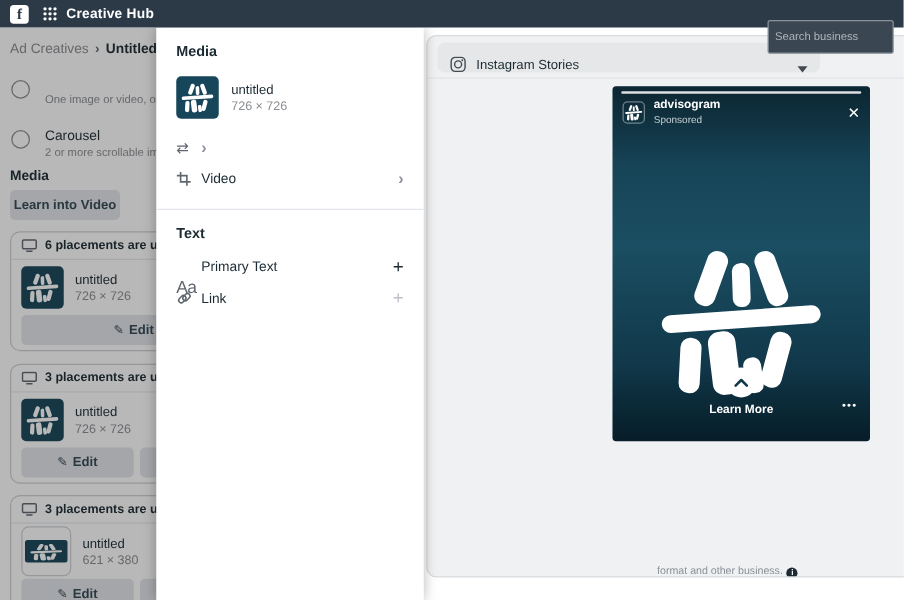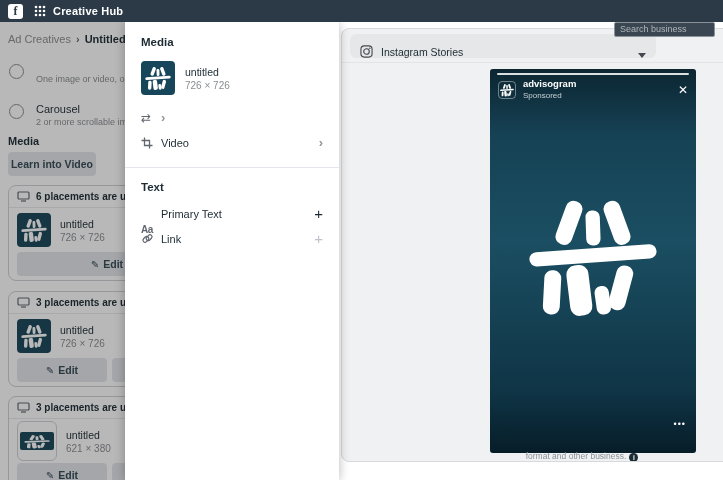--- a/index.html
+++ b/index.html
@@ -9,21 +9,21 @@
 
   
   .topbar { position:absolute; left:0; top:0; width:723px; height:22px;
     background:#2c3a48; display:flex; align-items:center; padding:0 8px; z-index:40; }
   .fb-logo { width:15px; height:15px; border-radius:3px; background:#fff;
     color:#2c3a48; font-weight:bold; font-size:12px; line-height:14px;
     text-align:center; font-family:"Liberation Serif","DejaVu Serif",serif; }
   .grid-icon { margin-left:11px; width:12px; height:12px; }
   .topbar-title { margin-left:7px; color:#fff; font-weight:bold; font-size:11px; letter-spacing:.2px; }
   .topbar-spacer { flex:1; }
-  .search-box { width:101px; height:15px; background:#3a4651; border:1px solid #8b929a;
+  .search-box { width:101px; height:27px; background:#3a4651; border:1px solid #8b929a;
     border-radius:2px; color:#c6cbd1; font-size:9px; padding:0 5px; outline:none;margin-top:36px; }
   .search-box::placeholder { color:#aeb5bc; }
 
   
   .sidebar { position:absolute; left:0; top:22px; width:127px; height:458px;
     background:#fff; overflow:hidden; z-index:1; }
   .sidebar-inner { position:relative; width:214px; height:458px; }
   .breadcrumb { position:absolute; left:8px; top:11px; font-size:11px; color:#8a8d91;
     white-space:nowrap; }
   .breadcrumb .sep { font-weight:bold; color:#606770; margin:0 5px; }
@@ -72,34 +72,34 @@
   .popup-heading { font-size:11.5px; font-weight:bold; color:#1c2b33; }
   .popup-media-row { display:flex; align-items:center; gap:10px; margin:13px 0 10px; }
   .popup-row { display:flex; align-items:center; height:25px; }
   .row-icon { width:20px; color:#606770; font-size:12px; display:flex; align-items:center; }
   .row-label { flex:1; font-size:11px; color:#1c2b33; }
   .row-chevron { color:#90949c; font-size:13px; font-weight:bold; }
   .row-plus-dark { color:#1c2b33; font-size:15px; font-weight:normal; }
   .row-plus-light { color:#bec3c9; font-size:15px; }
   .popup-divider { border-top:1px solid #e4e6eb; margin:12px -16px 0; }
   .popup .text-heading { margin:13px 0 8px; }
-  .aa-glyph { font-size:10px; font-weight:bold; color:#606770; letter-spacing:-0.5px;margin-top:31px; }
+  .aa-glyph { font-size:14px; font-weight:normal; color:#606770; letter-spacing:-0.5px;margin-top:31px; }
 
   
   .preview-panel { position:absolute; left:341px; top:28px; width:390px; height:434px;
     background:#eff1f3; border:1px solid #d8dadd; border-radius:8px; z-index:10; overflow:hidden; }
   .placement-dropdown { position:absolute; left:8px; top:5px; width:306px; height:24px;
     background:#e5e7e9; border-radius:6px; display:flex; align-items:flex-end;
     gap:8px; padding:0 10px; }
   .placement-label { font-size:10.5px; color:#1c2b33; flex:1; }
   .caret-down { width:0; height:0; border-left:4px solid transparent;
     border-right:4px solid transparent; border-top:5px solid #44494f; }
   .dropdown-divider { position:absolute; left:0; right:0; top:33px; border-top:1px solid #e2e4e7; }
 
-  .phone { position:absolute; left:148px; top:40px; width:206px; height:384px;
+  .phone { position:absolute; left:148px; top:40px; width:206px; height:284px;
     border-radius:3px; overflow:hidden; color:#fff;
     background:linear-gradient(180deg,#123a4c 0%,#1b4e62 45%,#0a2a3a 100%); }
   .phone-shade-top { position:absolute; left:0; right:0; top:0; height:64px;
     background:linear-gradient(180deg,rgba(0,0,0,0.35),rgba(0,0,0,0)); }
   .phone-shade-bottom { position:absolute; left:0; right:0; bottom:0; height:60px;
     background:linear-gradient(0deg,rgba(0,0,0,0.30),rgba(0,0,0,0)); }
   .story-progress { position:absolute; left:7px; right:7px; top:4px; height:2px;
     border-radius:2px; background:rgba(255,255,255,0.85); }
   .story-header { position:absolute; left:8px; right:8px; top:10px;
     display:flex; align-items:center; gap:7px; }
@@ -346,20 +346,28 @@
         <div class="story-name">advisogram</div>
         <div class="story-sponsored">Sponsored</div>
       </div>
       <span class="story-close">✕</span>
     </div>
 
     <svg class="story-glyph" viewBox="0 0 100 100">
       <use href="#logo-glyph"></use>
     </svg>
 
+    <div class="story-cta">
+      <div class="cta-circle">
+        <svg width="12" height="8" viewBox="0 0 12 8">
+          <polyline points="1.5,6.5 6,2 10.5,6.5" fill="none" stroke="#12364a" stroke-width="2" stroke-linecap="round" stroke-linejoin="round"></polyline>
+        </svg>
+      </div>
+      <div class="cta-label">Learn More</div>
+    </div>
 
     <span class="story-dots">•••</span>
   </div>
 
   <div class="disclaimer">
     <br>
     <span>format and other business.</span><span class="info-icon">i</span>
   </div>
 </div>
 

